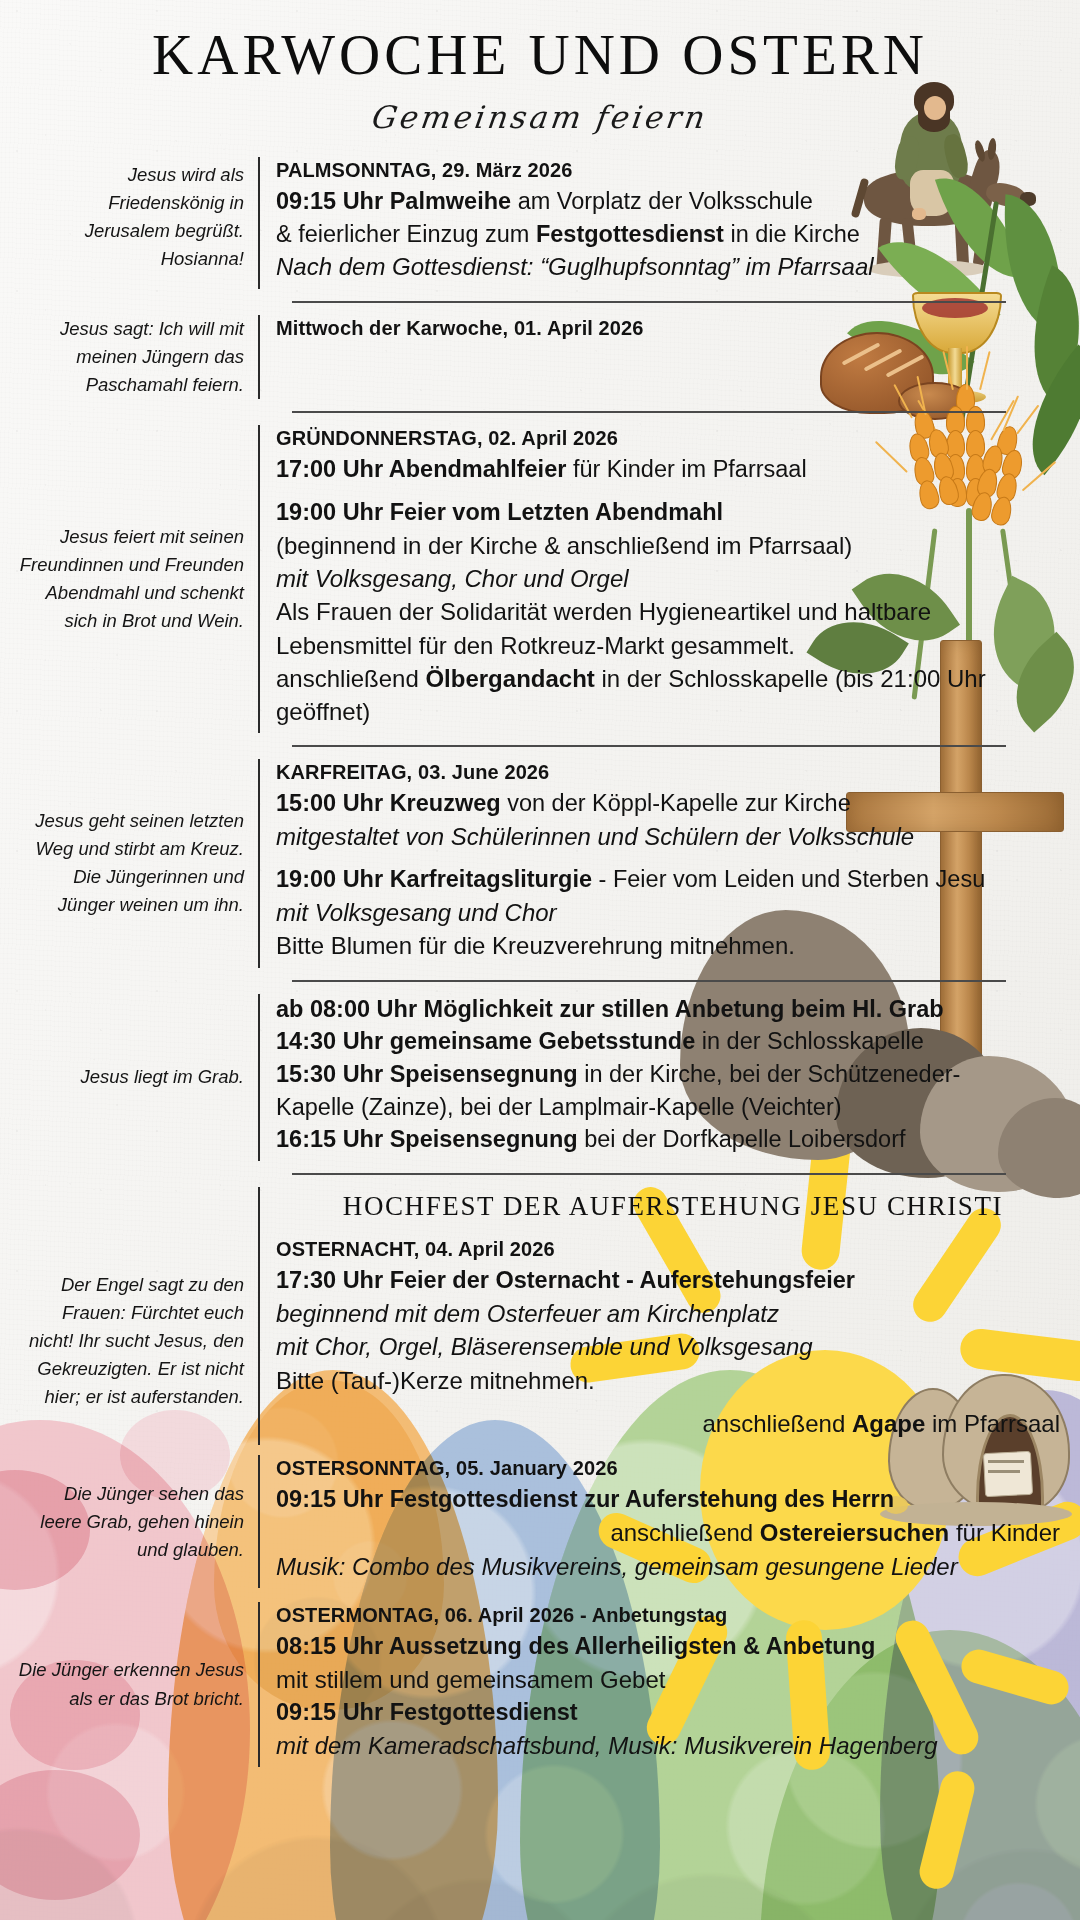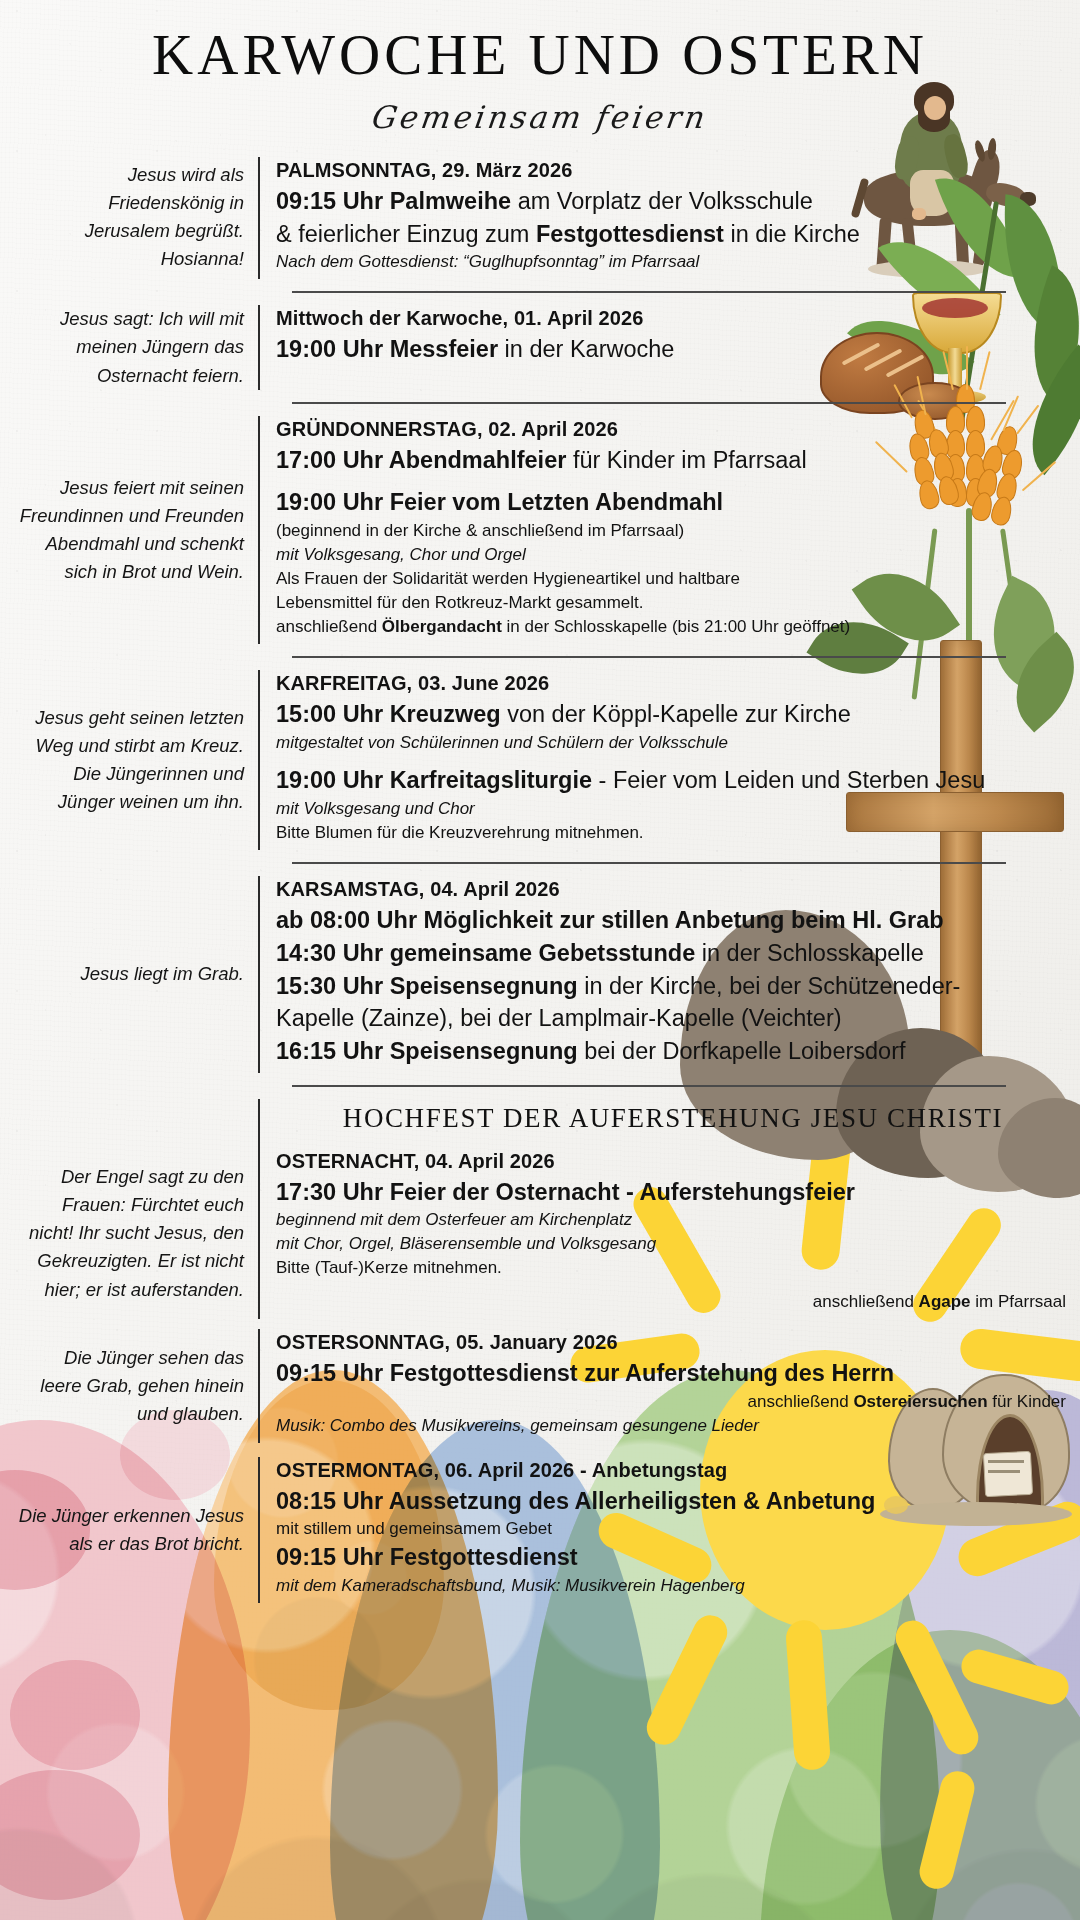--- a/index.html
+++ b/index.html
@@ -162,23 +162,23 @@
     margin: 0 0 3px 0;
     line-height: 1.3;
   }
   .ev {
     font-size: 23.5px;
     line-height: 1.35;
     margin: 0 0 1px 0;
   }
   .ev b { font-weight: 700; }
   .ev-small {
-    font-size: 17px;
+    font-size: 24px;
     line-height: 1.35;
-    margin: 0 4px 1px 0;
+    margin: 0 10px 1px 0;
   }
   .ital { font-style: italic; }
   .right-al { text-align: right; }
   .spacer-8 { height: 10px; }
   .divider {
     height: 0;
     border-top: 2px solid #4a4a4a;
     margin: 12px 0 12px 274px;
     width: 714px;
     position: relative;
@@ -461,26 +461,23 @@
         <div class="ev">
           <span>&amp; feierlicher Einzug zum </span><b>Festgottesdienst</b><span> in die Kirche</span>
         </div>
         <div class="ev-small ital">Nach dem Gottesdienst: “Guglhupfsonntag” im Pfarrsaal</div>
       </div>
     </div>
 
     <div class="divider"></div>
 
     <div class="block">
-      <div class="gospel-col">Jesus sagt: Ich will mit meinen Jüngern das Osternacht feiern.</div>
+      <div class="gospel-col">Jesus sagt: Ich will mit meinen Jüngern das Paschamahl feiern.</div>
       <div class="events-col">
         <div class="day-title">Mittwoch der Karwoche, 01. April 2026</div>
-        <div class="ev">
-          <b>19:00 Uhr Messfeier</b><span> in der Karwoche</span>
-        </div>
       </div>
     </div>
 
     <div class="divider"></div>
 
     <div class="block">
       <div class="gospel-col">Jesus feiert mit seinen Freundinnen und Freunden Abendmahl und schenkt sich in Brot und Wein.</div>
       <div class="events-col">
         <div class="day-title">GRÜNDONNERSTAG, 02. April 2026</div>
         <div class="ev">
@@ -517,21 +514,20 @@
         <div class="ev-small ital">mit Volksgesang und Chor</div>
         <div class="ev-small">Bitte Blumen für die Kreuzverehrung mitnehmen.</div>
       </div>
     </div>
 
     <div class="divider"></div>
 
     <div class="block">
       <div class="gospel-col">Jesus liegt im Grab.</div>
       <div class="events-col">
-        <div class="day-title">KARSAMSTAG, 04. April 2026</div>
         <div class="ev">
           <b>ab 08:00 Uhr Möglichkeit zur stillen Anbetung beim Hl. Grab</b>
         </div>
         <div class="ev">
           <b>14:30 Uhr gemeinsame Gebetsstunde</b><span> in der Schlosskapelle</span>
         </div>
         <div class="ev">
           <b>15:30 Uhr Speisensegnung</b><span> in der Kirche, bei der Schützeneder-</span>
         </div>
         <div class="ev">Kapelle (Zainze), bei der Lamplmair-Kapelle (Veichter)</div>

